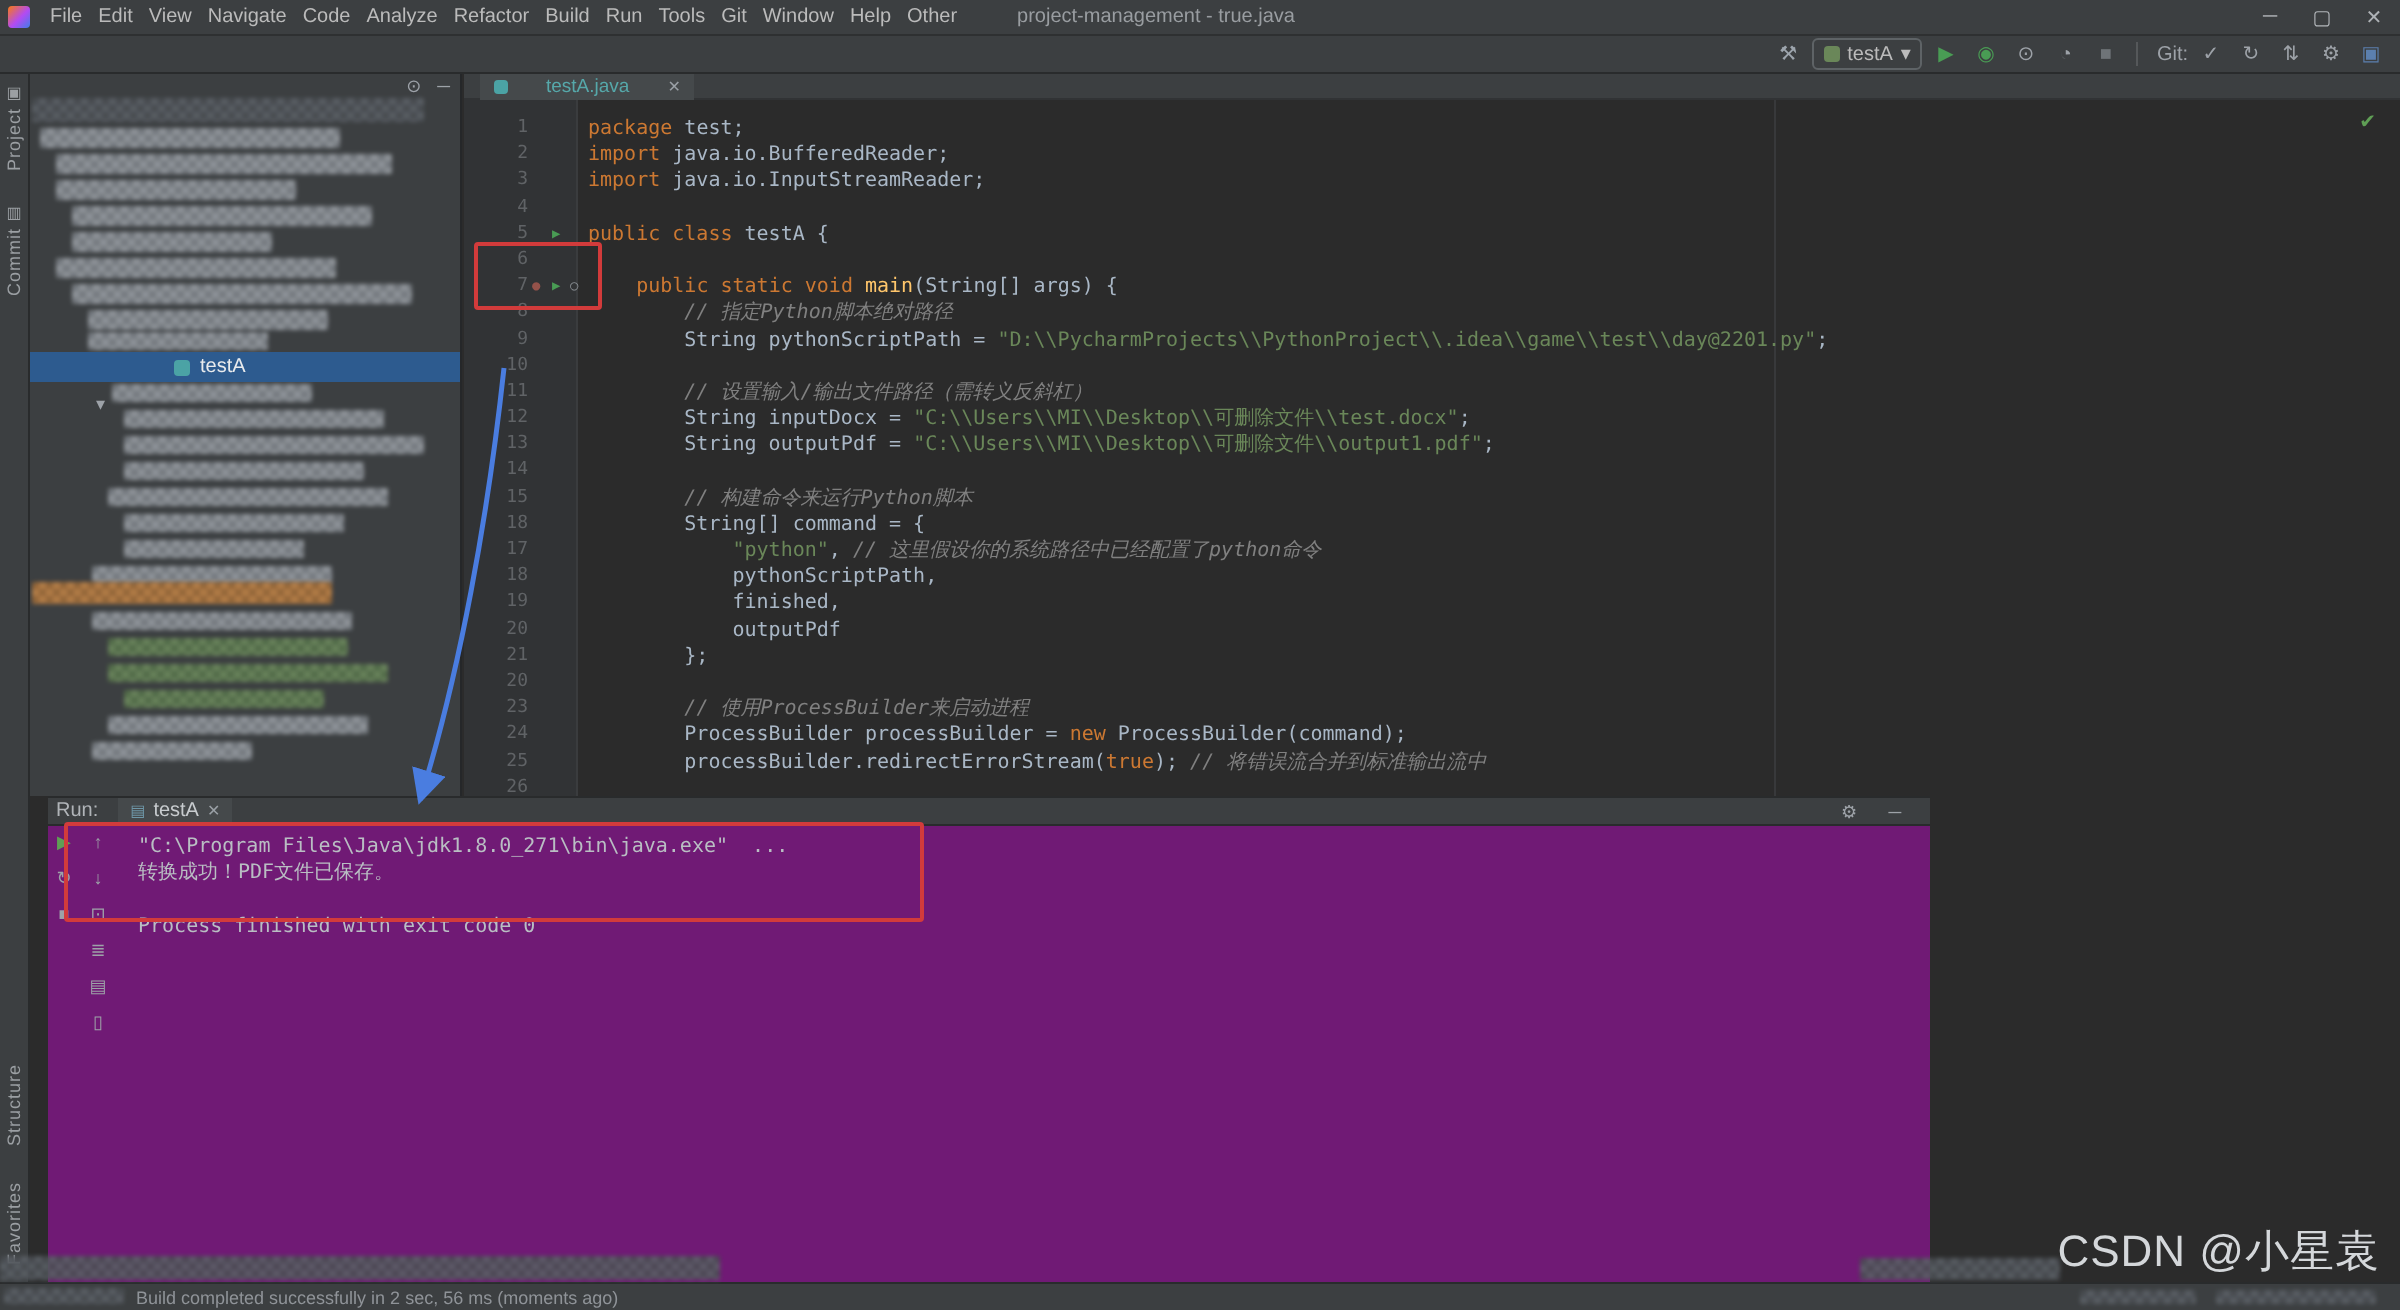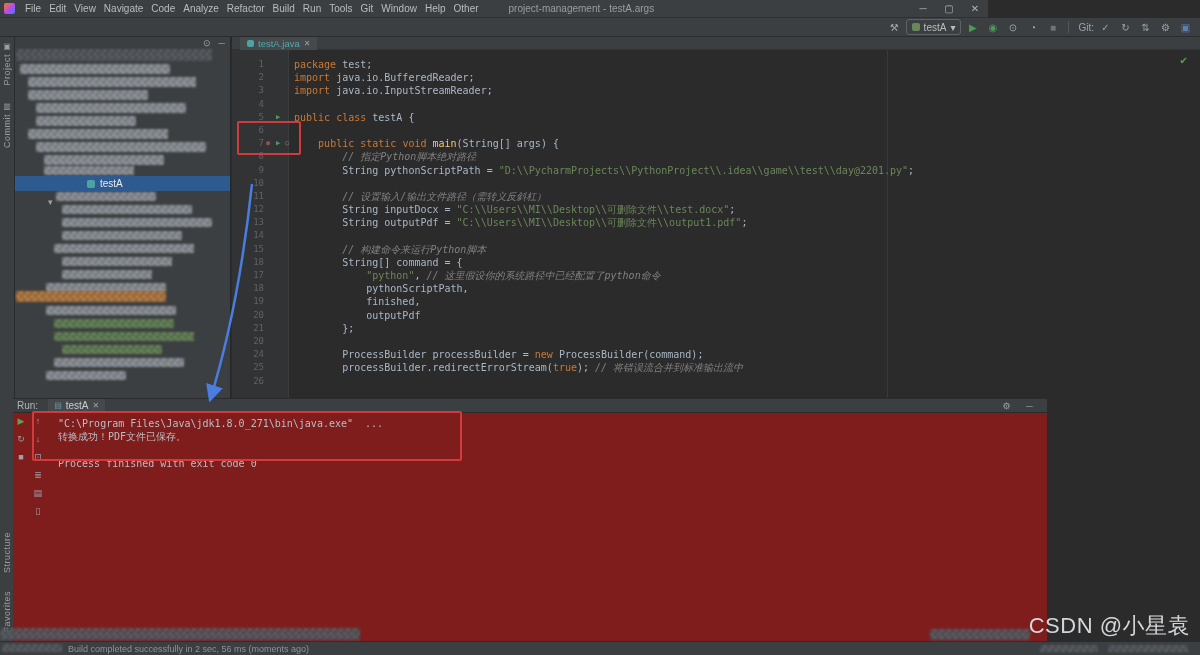--- a/index.html
+++ b/index.html
@@ -1,19 +1,19 @@
 <!DOCTYPE html>
 <html><head>
 <meta charset="utf-8">
 <style>
   html,body{margin:0;padding:0;background:#1e1e1e;}
   #app{position:relative;width:1200px;height:655px;background:#2b2b2b;overflow:hidden;
        font-family:"Liberation Sans",sans-serif;color:#bbbbbb;}
   
-  .titlebar{position:absolute;left:0;top:0;width:988px;height:18px;background:#3c3f41;
+  .titlebar{position:absolute;left:0;top:0;width:1200px;height:18px;background:#3c3f41;
             border-bottom:1px solid #2e3031;box-sizing:border-box;display:flex;align-items:center;font-size:10px;}
   .logo{width:11px;height:11px;margin:0 6px 0 4px;border-radius:2px;
         background:linear-gradient(135deg,#f97a12,#b24bf3 55%,#407de9);}
   #menus{display:flex;align-items:center;}
   .menu-item{padding:0 4px;color:#bbbbbb;white-space:nowrap;}
   .win-title{margin-left:26px;color:#999da1;white-space:nowrap;}
   .win-controls{margin-left:auto;display:flex;align-items:center;}
   .win-btn{width:26px;text-align:center;color:#aeb2b6;font-size:10px;}
   
   .toolbar{position:absolute;left:0;top:18px;width:1200px;height:19px;background:#3c3f41;
@@ -44,39 +44,39 @@
   .m-orange{background:repeating-conic-gradient(#c08448 0% 25%, #9c6a38 0% 50%);background-size:7px 7px;}
   .m-green{background:repeating-conic-gradient(#6d8a5e 0% 25%, #55704a 0% 50%);background-size:7px 7px;}
   .sel-row{position:absolute;left:0;top:139px;width:216px;height:15px;background:#2d5b8f;
            display:flex;align-items:center;font-size:10px;color:#e9ebed;z-index:2;}
   .sel-ic{width:8px;height:8px;border-radius:2px;background:#4ba3a5;margin:0 5px 0 72px;}
   .panel-caret{position:absolute;left:33px;top:160px;color:#9da2a8;font-size:9px;z-index:2;}
   
   .editor{position:absolute;left:232px;top:37px;width:968px;height:361px;background:#2b2b2b;}
   .tabbar{position:absolute;left:0;top:0;width:100%;height:13px;background:#3c3f41;
           border-bottom:1px solid #313335;box-sizing:border-box;display:flex;align-items:center;}
-  .tab{display:flex;align-items:center;gap:4px;background:#45494b;height:13px;padding:0 7px;margin-left:8px;
+  .tab{display:flex;align-items:center;gap:19px;background:#45494b;height:13px;padding:0 7px;margin-left:8px;
        font-size:9.5px;color:#56a8aa;}
   .tab-file-icon{width:7px;height:7px;border-radius:2px;background:#4ba3a5;}
   .tab-close{color:#9aa0a6;font-size:8px;}
   .code-wrap{position:absolute;left:0;top:13px;right:0;bottom:0;overflow:hidden;}
   .gutter-bg{position:absolute;left:0;top:0;width:56px;height:100%;background:#313335;border-right:1px solid #3a3c3e;}
   .margin-guide{position:absolute;left:655px;top:0;width:1px;height:100%;background:#38393b;}
   #code-lines{position:absolute;left:0;top:8px;width:100%;font-family:"DejaVu Sans Mono",monospace;font-size:10px;}
   .code-line{position:relative;height:13.2px;line-height:13.2px;white-space:pre;padding-left:62px;box-sizing:border-box;}
   .ln{position:absolute;left:0;top:0;width:32px;text-align:right;color:#606366;font-size:9px;}
   .gut-ic{position:absolute;top:1px;font-size:7px;line-height:11px;}
   .tk-k{color:#cc7832;}
   .tk-s{color:#6a8759;}
   .tk-c{color:#808080;font-style:italic;}
   .tk-d{color:#a9b7c6;}
   .tk-f{color:#ffc66b;}
   .inspect-ok{position:absolute;right:12px;top:18px;color:#5f9e55;font-size:10px;}
   
-  .run-panel{position:absolute;left:13px;top:398px;width:1034px;height:243px;background:#7f1d1d;}
+  .run-panel{position:absolute;left:24px;top:398px;width:941px;height:243px;background:#701a75;}
   .run-hdr{position:absolute;left:0;top:0;width:100%;height:15px;background:#3c3f41;
            border-top:1px solid #292b2c;border-bottom:1px solid #292b2c;box-sizing:border-box;
            display:flex;align-items:center;font-size:10px;}
   .run-label{margin-left:4px;color:#b0b4b8;}
   .run-tab{display:flex;align-items:center;gap:4px;margin-left:10px;padding:0 6px;height:13px;
            background:#45494b;color:#c8cccf;}
   .run-tab-ic{font-size:8px;color:#6e97a8;}
   #run-hdr-icons{margin-left:auto;margin-right:12px;display:flex;gap:12px;color:#9da2a8;}
   .rt-icon{font-size:9px;min-width:11px;text-align:center;color:#9da2a8;}
   #run-tb1{position:absolute;left:0;top:18px;width:16px;display:flex;flex-direction:column;align-items:center;gap:8px;}
@@ -113,21 +113,21 @@
         <span class="menu-item">Analyze</span>
         <span class="menu-item">Refactor</span>
         <span class="menu-item">Build</span>
         <span class="menu-item">Run</span>
         <span class="menu-item">Tools</span>
         <span class="menu-item">Git</span>
         <span class="menu-item">Window</span>
         <span class="menu-item">Help</span>
         <span class="menu-item">Other</span>
       </div>
-    <span class="win-title">project-management - testA.args</span>
+    <span class="win-title">project-management - true.java</span>
     <div class="win-controls">
       <span class="win-btn">─</span>
       <span class="win-btn">▢</span>
       <span class="win-btn">✕</span>
     </div>
   </div>
 
   <div class="toolbar">
     <div class="tb-group" id="tb-pre">
         <span class="tb-icon" style="color: rgb(157, 165, 173);">⚒</span>
@@ -240,20 +240,21 @@
           <div class="code-line"><span class="ln">13</span><span class="code-text"><span class="tk-d">        String outputPdf = </span><span class="tk-s">"C:\\Users\\MI\\Desktop\\可删除文件\\output1.pdf"</span><span class="tk-d">;</span></span></div>
           <div class="code-line"><span class="ln">14</span><span class="code-text"></span></div>
           <div class="code-line"><span class="ln">15</span><span class="code-text"><span class="tk-d">        </span><span class="tk-c">// 构建命令来运行Python脚本</span></span></div>
           <div class="code-line"><span class="ln">18</span><span class="code-text"><span class="tk-d">        String[] command = {</span></span></div>
           <div class="code-line"><span class="ln">17</span><span class="code-text"><span class="tk-d">            </span><span class="tk-s">"python"</span><span class="tk-d">, </span><span class="tk-c">// 这里假设你的系统路径中已经配置了python命令</span></span></div>
           <div class="code-line"><span class="ln">18</span><span class="code-text"><span class="tk-d">            pythonScriptPath,</span></span></div>
           <div class="code-line"><span class="ln">19</span><span class="code-text"><span class="tk-d">            finished,</span></span></div>
           <div class="code-line"><span class="ln">20</span><span class="code-text"><span class="tk-d">            outputPdf</span></span></div>
           <div class="code-line"><span class="ln">21</span><span class="code-text"><span class="tk-d">        };</span></span></div>
           <div class="code-line"><span class="ln">20</span><span class="code-text"></span></div>
+          <div class="code-line"><span class="ln">23</span><span class="code-text"><span class="tk-d">        </span><span class="tk-c">// 使用ProcessBuilder来启动进程</span></span></div>
           <div class="code-line"><span class="ln">24</span><span class="code-text"><span class="tk-d">        ProcessBuilder processBuilder = </span><span class="tk-k">new</span><span class="tk-d"> ProcessBuilder(command);</span></span></div>
           <div class="code-line"><span class="ln">25</span><span class="code-text"><span class="tk-d">        processBuilder.redirectErrorStream(</span><span class="tk-k">true</span><span class="tk-d">); </span><span class="tk-c">// 将错误流合并到标准输出流中</span></span></div>
           <div class="code-line"><span class="ln">26</span><span class="code-text"></span></div>
         </div>
     </div>
     <span class="inspect-ok">✔</span>
   </div>
 
   <div class="run-panel">
     <div class="run-hdr">

